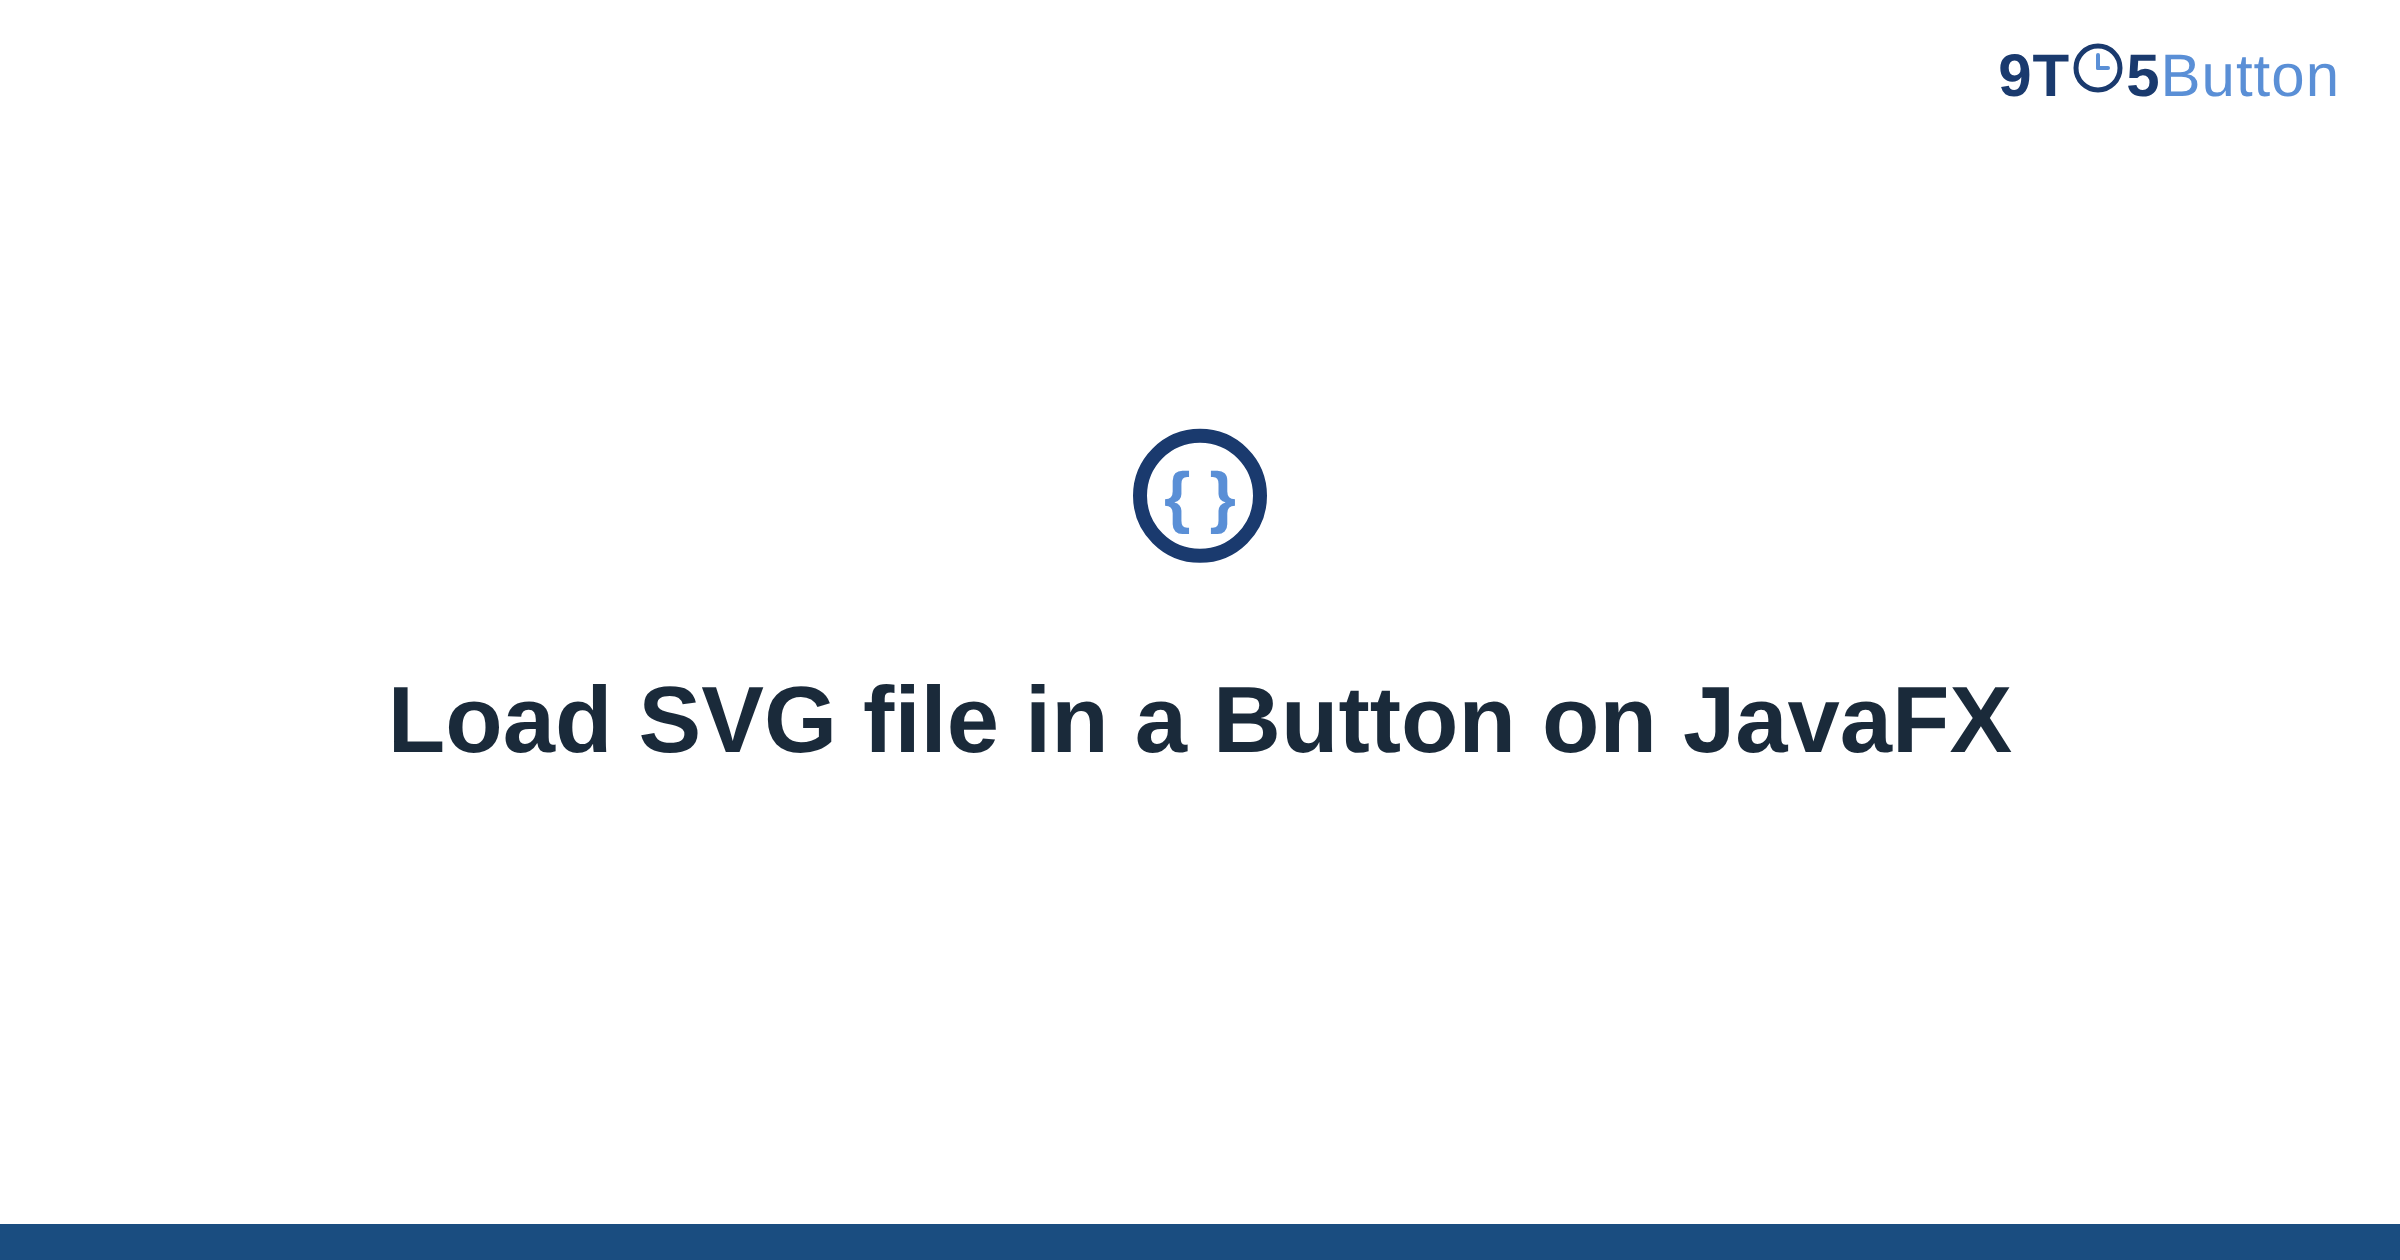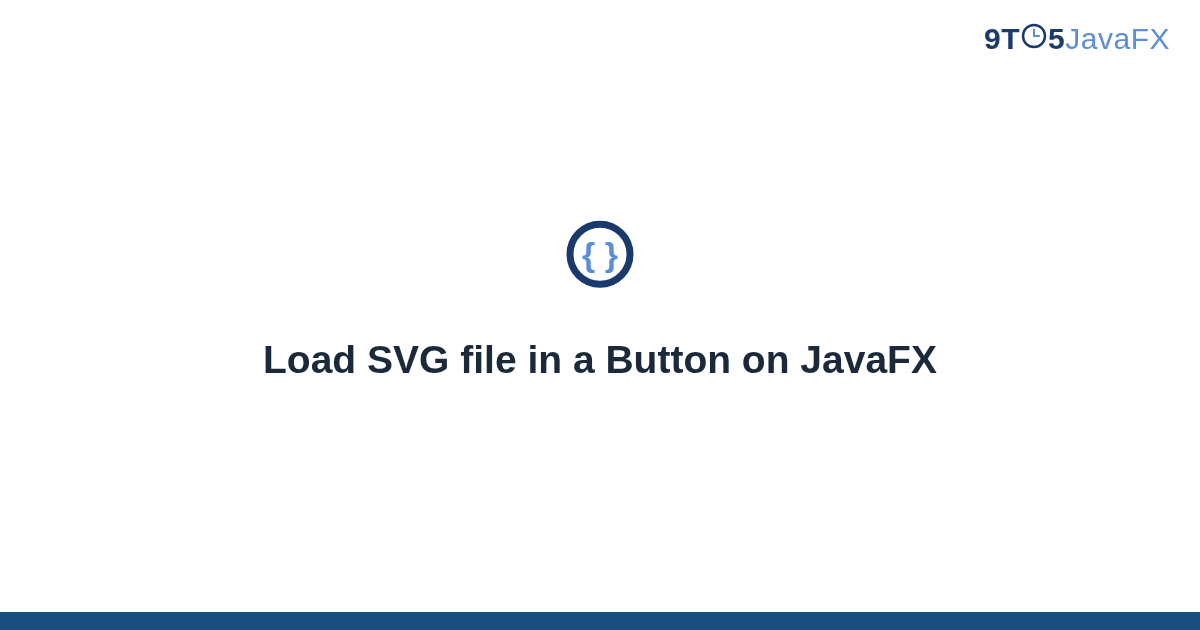--- a/index.html
+++ b/index.html
@@ -49,21 +49,21 @@
       left: 50%;
       transform: translate(-50%, -58%);
       text-align: center;
       width: 100%;
     }
     .category-icon {
       display: inline-block;
       margin-bottom: 42px;
     }
     .page-title {
-      font-size: 39px;
+      font-size: 47px;
       font-weight: bold;
       color: #1a2a3a;
       line-height: 1.25;
       max-width: 900px;
       margin: 0 auto;
     }
     .bottom-bar {
       position: absolute;
       bottom: 0;
       left: 0;
@@ -75,21 +75,21 @@
 </head>
 <body>
 
 <div class="logo">
   <span class="nine">9</span><span class="t">T</span><span class="clock">
     <svg width="26" height="26" viewBox="0 0 26 26">
       <circle cx="13" cy="13" r="11" fill="none" stroke="#1a3a6e" stroke-width="2.5"></circle>
       <line x1="13" y1="13" x2="13" y2="6.5" stroke="#5a8fd6" stroke-width="2" stroke-linecap="round"></line>
       <line x1="13" y1="13" x2="18" y2="13" stroke="#5a8fd6" stroke-width="2" stroke-linecap="round"></line>
     </svg>
-  </span><span class="five">5</span><span class="answer">JavaFX</span>
+  </span><span class="five">5</span><span class="answer">Button</span>
 </div>
 
 <div class="center-content">
   <div class="category-icon">
     <svg width="72" height="72" viewBox="0 0 72 72">
       <circle cx="36" cy="36" r="30" fill="none" stroke="#1a3a6e" stroke-width="7"></circle>
       <text x="36" y="48" font-size="34" font-weight="bold" fill="#5a8fd6" text-anchor="middle" font-family="Arial">{ }</text>
     </svg>
   </div>
   <h1 class="page-title">Load SVG file in a Button on JavaFX</h1>

